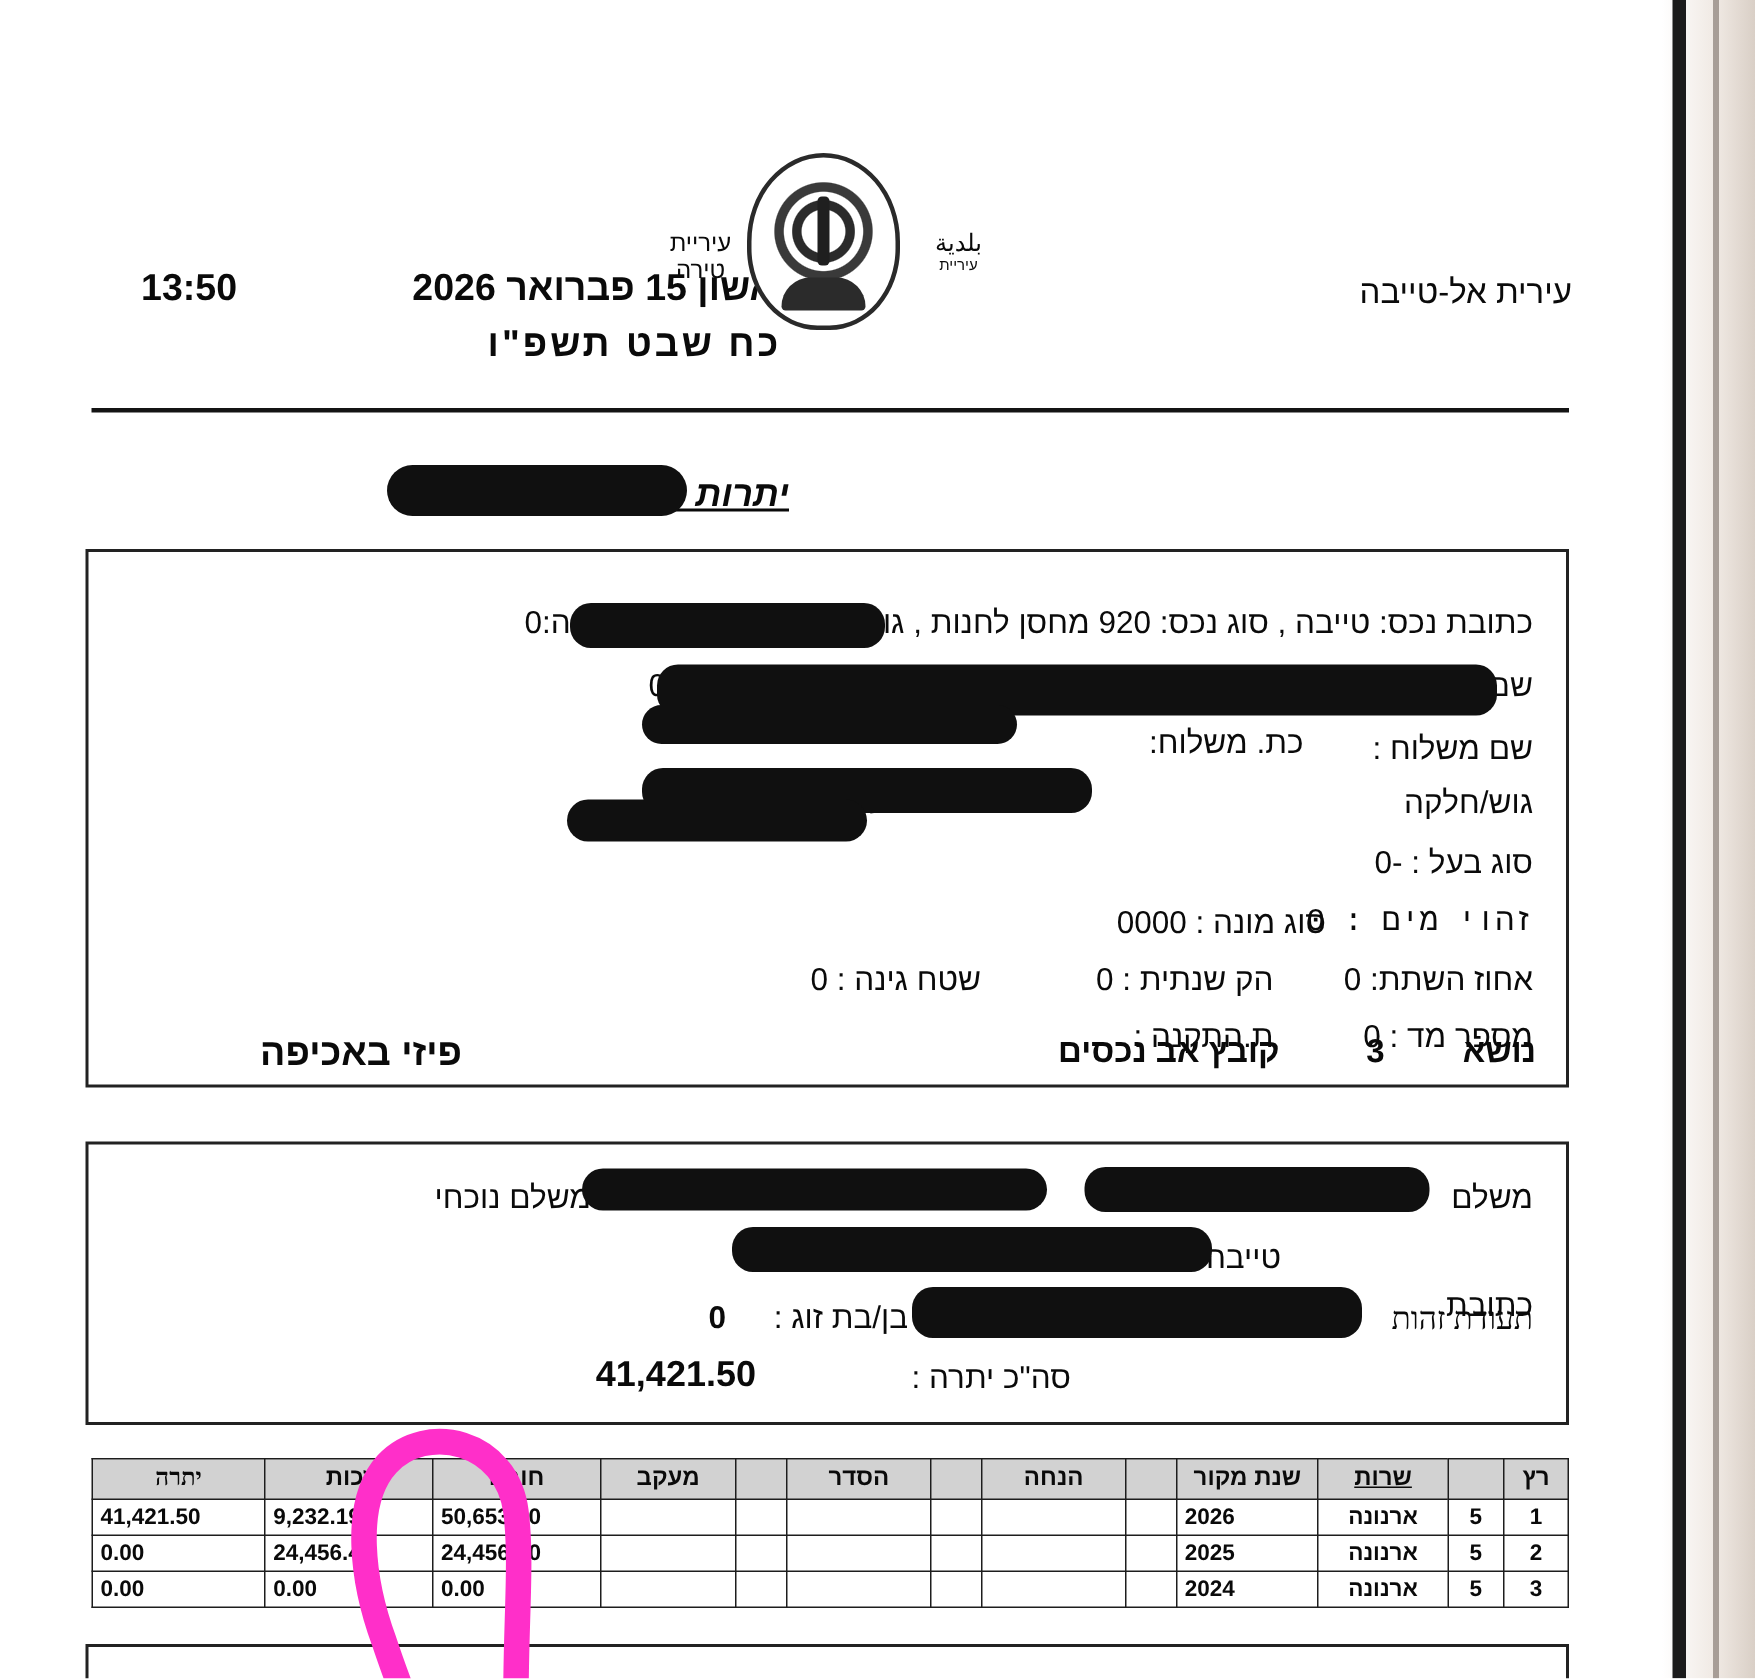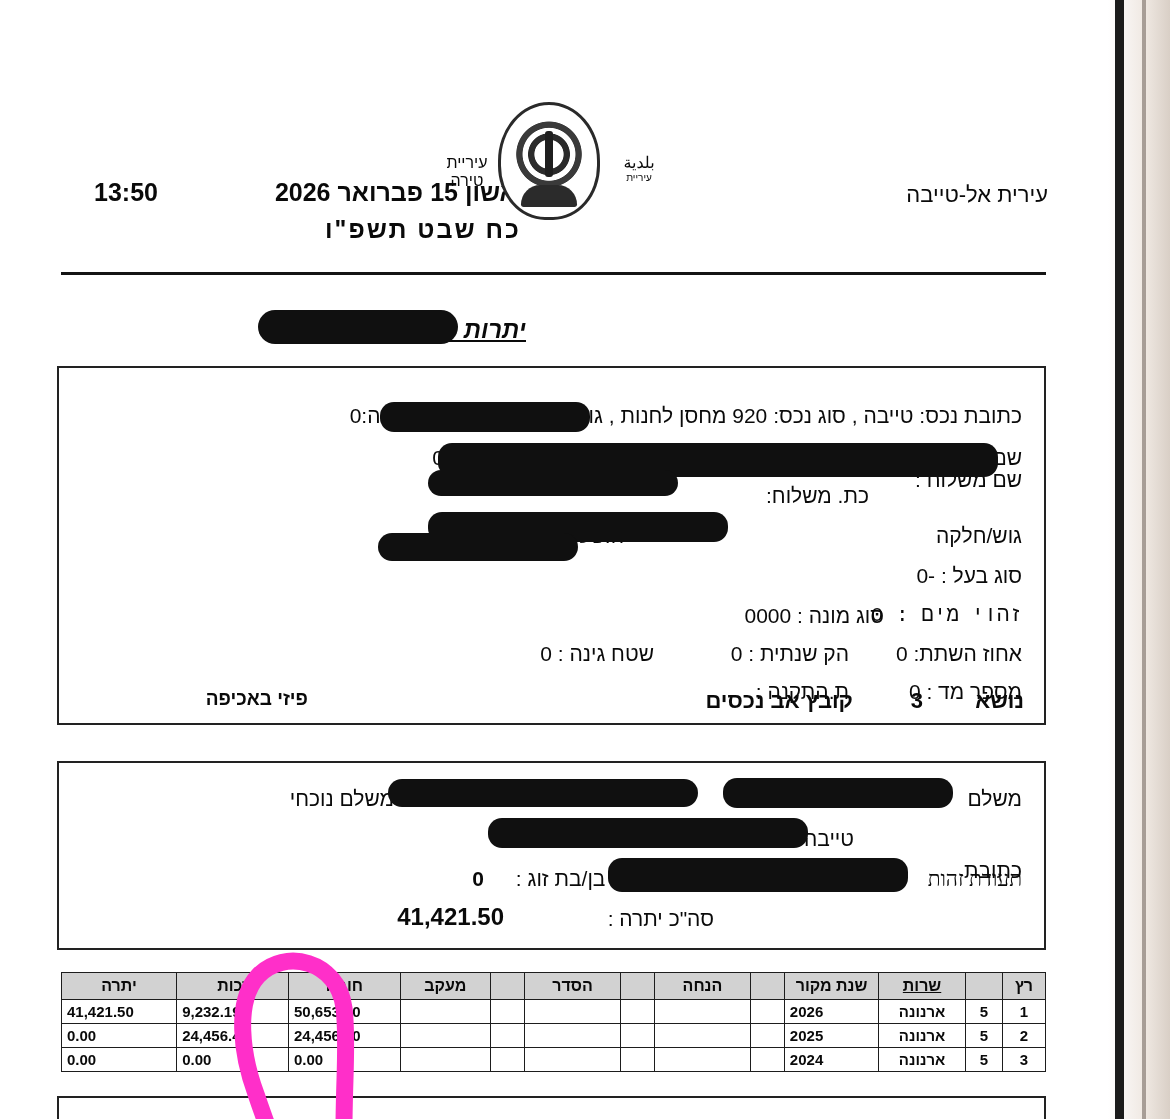--- a/index.html
+++ b/index.html
@@ -279,21 +279,21 @@
     <div class="doc-title">יתרות לפיזי</div>
     <div class="redact soft" style="top:310px; right:650px; width:200px; height:34px;"></div>
 
     <div class="box box1">
       <div class="ln" style="top:36px; right:22px;">כתובת נכס: טייבה , סוג נכס: 920 מחסן לחנות , גוש</div>
       <div class="ln" style="top:36px; right:620px;">ר גביה:0</div>
 
       <div class="ln" style="top:78px; right:22px;">שם בע</div>
       <div class="ln" style="top:78px; right:600px;">0</div>
 
-      <div class="ln" style="top:100px; right:22px;text-align:right;">שם משלוח :</div>
+      <div class="ln" style="top:120px; right:22px;text-align:right;">שם משלוח :</div>
       <div class="ln" style="top:116px; right:175px;">כת. משלוח:</div>
 
       <div class="ln" style="top:156px; right:22px;">גוש/חלקה</div>
       <div class="ln" style="top:156px; right:420px;">ה.פעילות :</div>
 
       <div class="ln" style="top:196px; right:22px;">סוג בעל : -0</div>
 
       <div class="ln" style="top:236px; right:22px;font-family:Liberation Mono, monospace;">זהוי מים : 0</div>
       <div class="ln" style="top:236px; right:160px;">סוג מונה : 0000</div>
 
@@ -302,21 +302,21 @@
       <div class="ln" style="top:274px; right:390px;">שטח גינה : 0</div>
 
       <div class="ln" style="top:312px; right:22px;">מספר מד : 0</div>
       <div class="ln" style="top:312px; right:195px;">ת.התקנה :</div>
 
     </div>
 
     <div class="ln bold" style="position:absolute; top:688px; right:84px; font-size:22px;">נושא</div>
     <div class="ln bold" style="position:absolute; top:688px; right:185px; font-size:22px;">3</div>
     <div class="ln bold" style="position:absolute; top:688px; right:255px; font-size:22px;">קובץ אב נכסים</div>
-    <div class="ln bold" style="position:absolute; top:688px; right:800px; font-size:19px;">פיזי באכיפה</div>
+    <div class="ln bold" style="position:absolute; top:688px; right:800px; font-size:25px;">פיזי באכיפה</div>
 
     <div class="redact" style="top:402px; right:518px; width:210px; height:30px;"></div>
     <div class="redact" style="top:443px; right:110px; width:560px; height:34px;"></div>
     <div class="redact" style="top:470px; right:430px; width:250px; height:26px;"></div>
     <div class="redact" style="top:512px; right:380px; width:300px; height:30px;"></div>
     <div class="redact" style="top:533px; right:530px; width:200px; height:28px;"></div>
 
     <div class="box box2">
       <div class="ln" style="top:24px; right:22px;margin-left:28px;">משלם</div>
       <div class="ln" style="top:64px; right:22px;margin-top:32px;">כתובת</div>
@@ -343,21 +343,21 @@
             <th style="width:92px;text-decoration:underline;">שרות</th>
             <th style="width:110px;">שנת מקור</th>
             <th style="width:36px;"></th>
             <th style="width:110px;">הנחה</th>
             <th style="width:36px;"></th>
             <th style="width:110px;">הסדר</th>
             <th style="width:36px;"></th>
             <th style="width:100px;">מעקב</th>
             <th style="width:120px;">חובה</th>
             <th style="width:120px;">זכות</th>
-            <th style="width:125px;">יתרה</th>
+            <th style="width:125px;font-family:Liberation Serif, serif;">יתרה</th>
           </tr>
         </thead>
         <tbody>
           <tr>
             <td class="ctr">1</td>
             <td class="ctr">5</td>
             <td class="ctr">ארנונה</td>
             <td class="num">2026</td>
             <td class="blank"></td>
             <td class="blank"></td>

